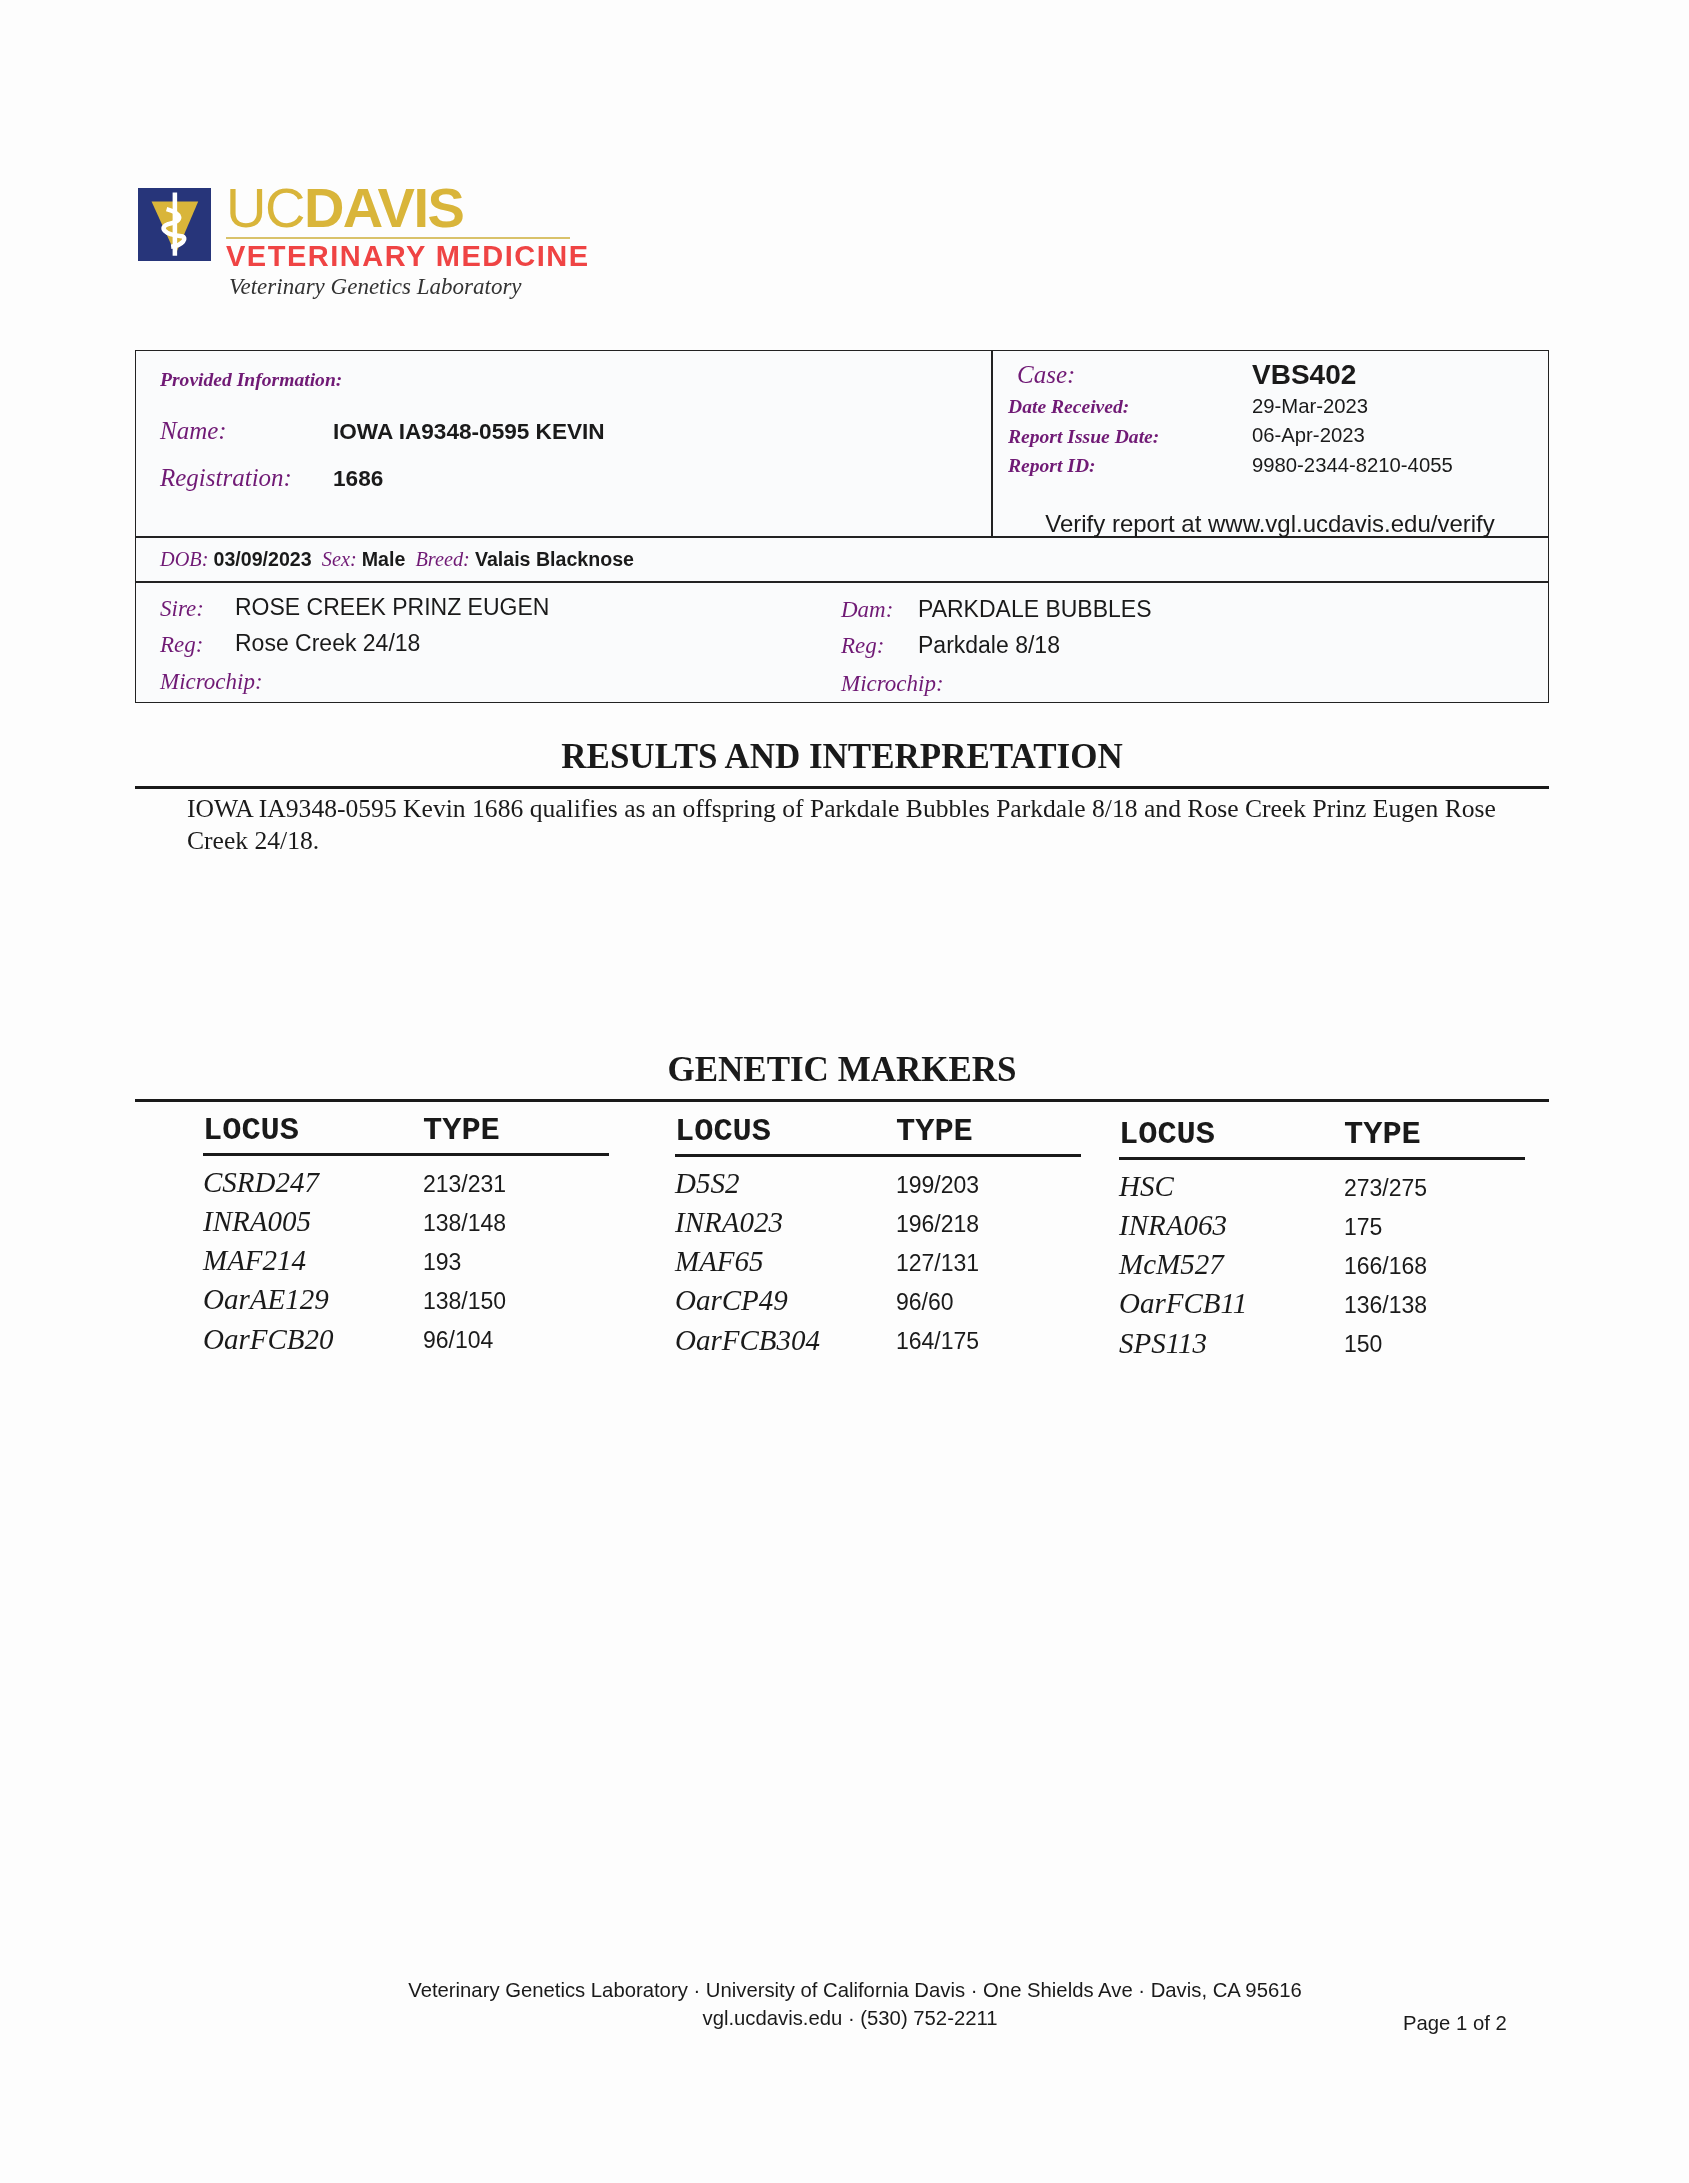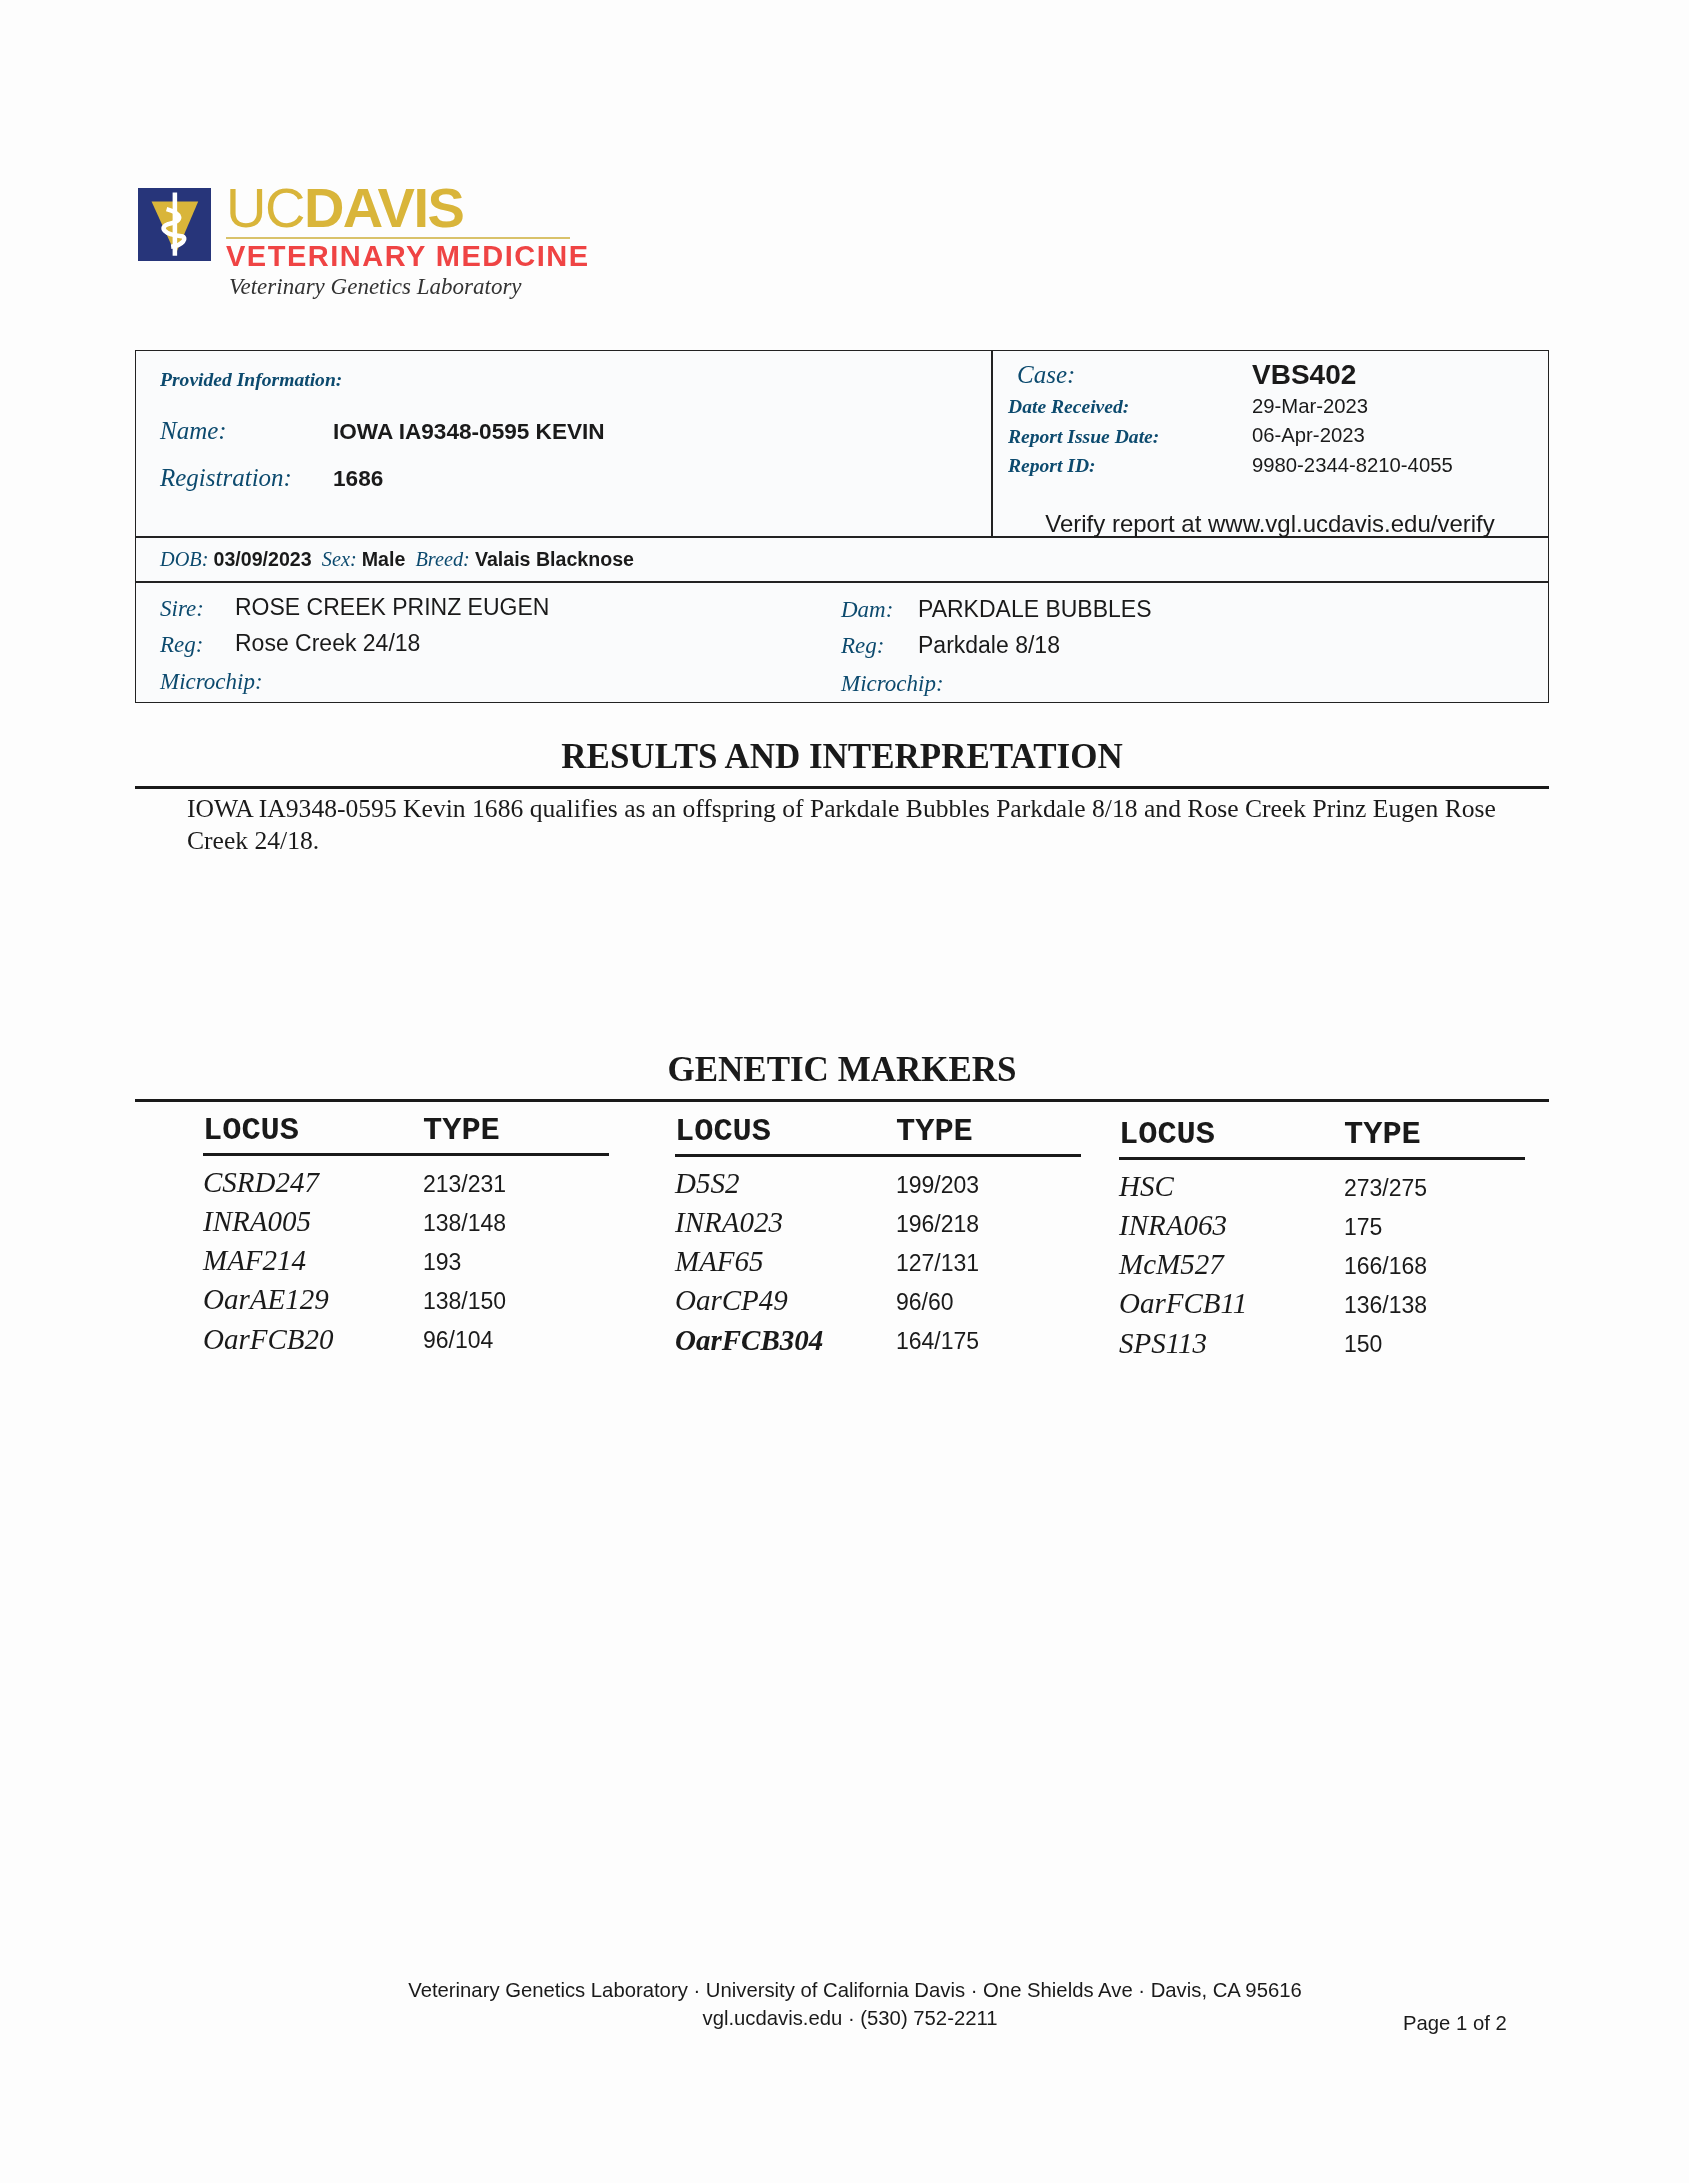--- a/index.html
+++ b/index.html
@@ -18,21 +18,21 @@
 
   
   .title { left:647px; top:205px; width:827px; text-align:center; font-family:"Liberation Serif", serif; font-weight:bold; font-size:37px; line-height:47px; color:#1f1f1f; }
 
   
   .box { left:135px; top:350px; width:1414px; height:353px; border:1.5px solid #222; box-sizing:border-box; background:#fafbfc; }
   .vdiv { left:991px; top:350px; width:1.5px; height:188px; background:#222; }
   .hdiv1 { left:135px; top:536px; width:1414px; height:1.5px; background:#222; }
   .hdiv2 { left:135px; top:581px; width:1414px; height:1.5px; background:#222; }
 
-  .lbl-i { font-family:"Liberation Serif", serif; font-style:italic; color:#0c4a6e; }
+  .lbl-i { font-family:"Liberation Serif", serif; font-style:italic; color:#701a75; }
   .val-s { font-family:"Liberation Sans", sans-serif; color:#1a1a1a; }
 
   .prov { left:160px; top:369px; font-size:19.6px; font-weight:bold; }
   .name-l { left:160px; top:417px; font-size:25px; }
   .name-v { left:333px; top:419px; font-size:22.6px; font-weight:bold; }
   .reg-l { left:160px; top:464px; font-size:25px; }
   .reg-v { left:333px; top:466px; font-size:22.6px; font-weight:bold; }
 
   .case-l { left:1008px; top:361px; font-size:25px;margin-left:9px; }
   .case-v { left:1252px; top:359px; font-size:28px; font-weight:bold; }
@@ -168,21 +168,21 @@
       <div class="hdr" style="left: 221px;">TYPE</div>
       <div class="hline" style="left: 0px; width: 406px;"></div>
       <div class="locus" style="left: 0px; top: 54px;">D5S2</div>
       <div class="type" style="left: 221px; top: 59px;">199/203</div>
       <div class="locus" style="left: 0px; top: 93px;">INRA023</div>
       <div class="type" style="left: 221px; top: 98px;">196/218</div>
       <div class="locus" style="left: 0px; top: 132px;">MAF65</div>
       <div class="type" style="left: 221px; top: 137px;">127/131</div>
       <div class="locus" style="left: 0px; top: 171px;">OarCP49</div>
       <div class="type" style="left: 221px; top: 176px;">96/60</div>
-      <div class="locus" style="left: 0px; top: 211px; font-weight: bold;">OarFCB304</div>
+      <div class="locus" style="left: 0px; top: 211px;">OarFCB304</div>
       <div class="type" style="left: 221px; top: 215px;">164/175</div>
     </div>
     <div class="gcol" style="left: 1119px; top: 1116px;">
       <div class="hdr" style="left: 0px;">LOCUS</div>
       <div class="hdr" style="left: 225px;">TYPE</div>
       <div class="hline" style="left: 0px; width: 406px;"></div>
       <div class="locus" style="left: 0px; top: 54px;">HSC</div>
       <div class="type" style="left: 225px; top: 59px;">273/275</div>
       <div class="locus" style="left: 0px; top: 93px;">INRA063</div>
       <div class="type" style="left: 225px; top: 98px;">175</div>

